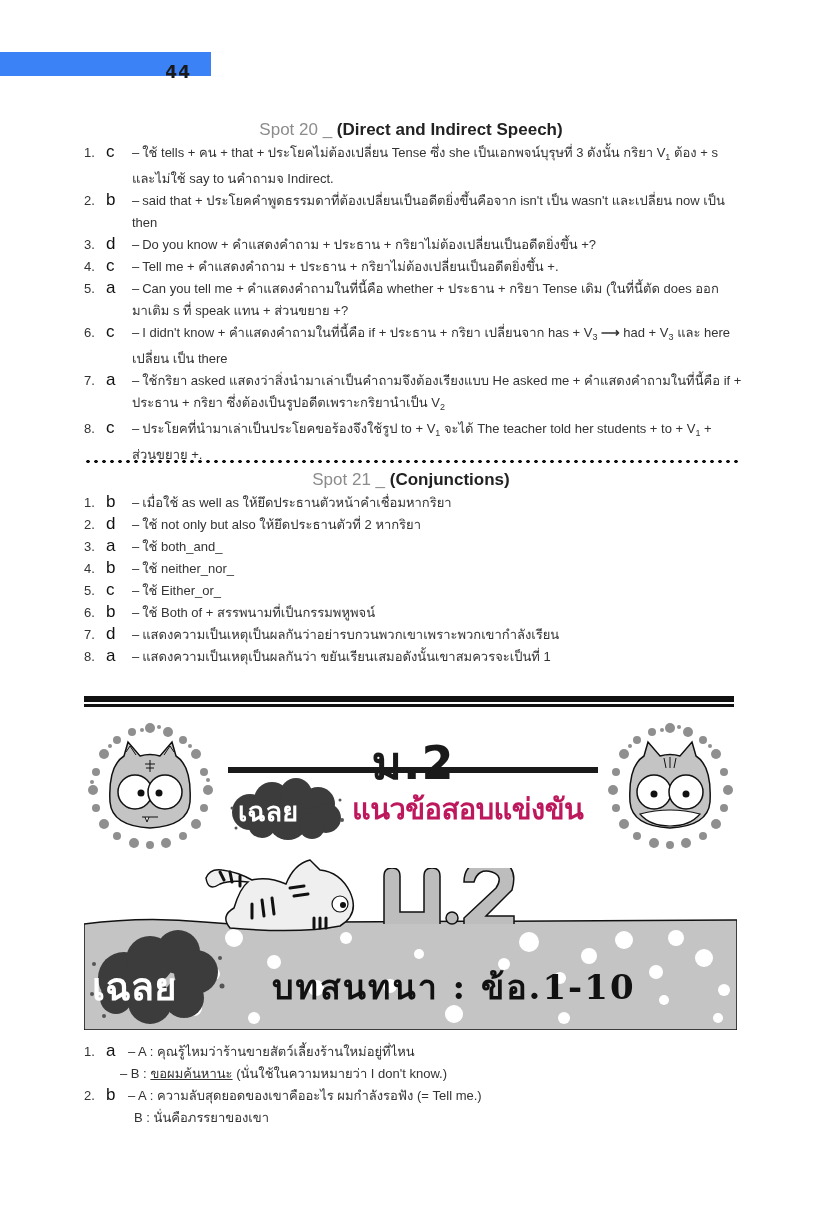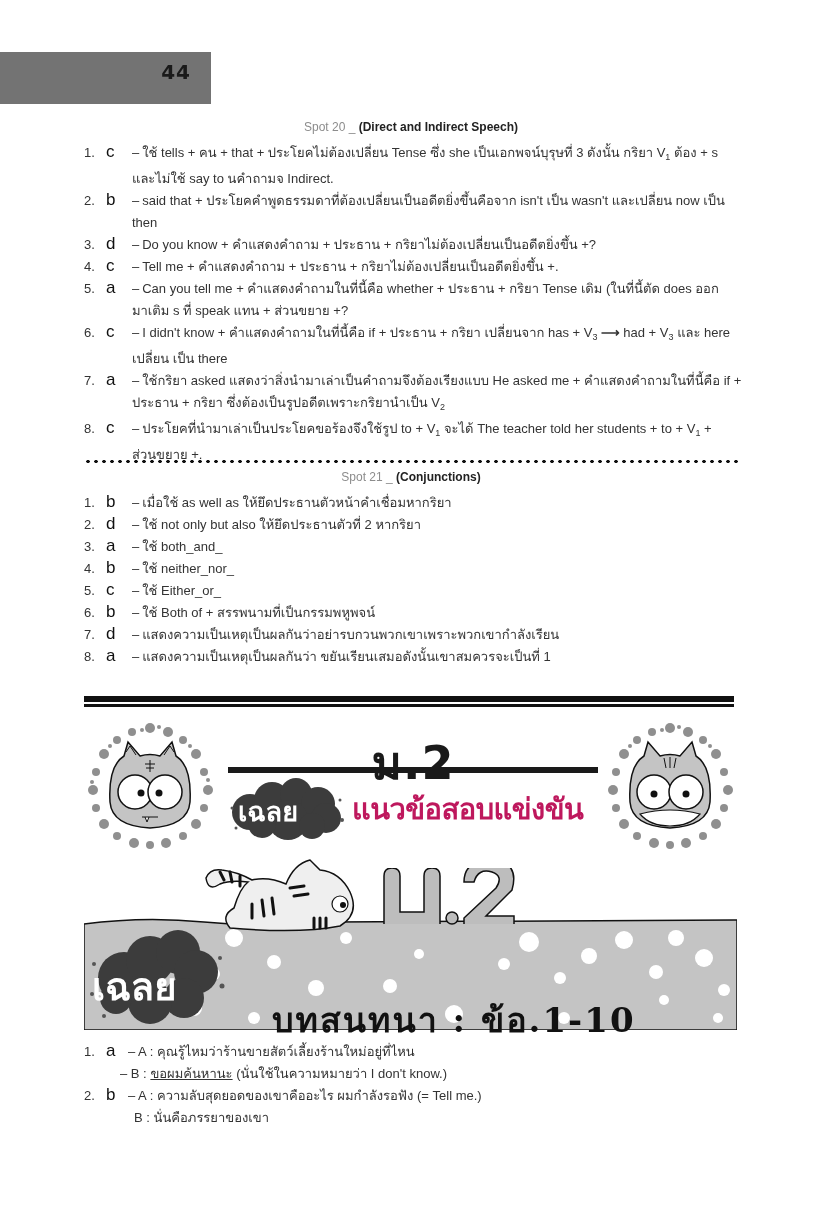--- a/index.html
+++ b/index.html
@@ -1,28 +1,28 @@
 <!DOCTYPE html>
 <html><head>
   <meta charset="utf-8">
   <style>
     * { box-sizing: border-box; margin: 0; padding: 0; }
     html, body { width: 822px; height: 1219px; background: #ffffff; overflow: hidden; }
     body { position: relative; font-family: "DejaVu Sans", "Liberation Sans", sans-serif; color: #222; }
 
     .page-tab {
-      position: absolute; left: 0; top: 52px; width: 211px; height: 52px;
-      background: #737373; text-align: right; padding-right: 20px;
-      font-family: "DejaVu Sans", sans-serif; font-weight: bold; font-size: 20px; line-height: 40px; color: #1a1a1a;
+      position: absolute; left: 0; top: 52px; width: 211px; height: 24px;
+      background: #3b82f6; text-align: right; padding-right: 20px;
+      font-family: "DejaVu Sans", sans-serif; font-weight: bold; font-size: 17px; line-height: 40px; color: #1a1a1a;
       letter-spacing: 1px;
     }
 
     .section-title {
       position: absolute; left: 0; width: 822px; text-align: center;
-      font-family: "Liberation Sans", sans-serif; font-size: 12px; color: #222;
+      font-family: "Liberation Sans", sans-serif; font-size: 17px; color: #222;
     }
     .section-title .spot { color: #8c8c8c; }
     .section-title .topic { font-weight: bold; color: #222; }
 
     .answers { position: absolute; left: 84px; width: 660px; }
     .ans {
       position: relative; padding-left: 48px; font-family: "Liberation Sans", sans-serif;
       font-size: 13px; line-height: 22px; color: #333;
     }
     .ans .num { position: absolute; left: 0; top: 0; width: 22px; }
@@ -55,21 +55,21 @@
     }
     .banner1-text {
       position: absolute; left: 352px; top: 786px; font-family: "DejaVu Sans", sans-serif;
       font-weight: bold; font-size: 29px; color: #be185d; letter-spacing: -0.5px;
     }
 
     
     .banner2 { position: absolute; left: 84px; top: 868px; width: 653px; height: 162px; }
     .banner2-text {
       position: absolute; left: 272px; top: 960px; font-family: "DejaVu Serif", serif;
-      font-weight: bold; font-size: 34px; color: #111; letter-spacing: 2px; z-index: 4; margin-top: 33px;
+      font-weight: bold; font-size: 34px; color: #111; letter-spacing: 2px; z-index: 4;
     }
 
     .dialog { position: absolute; left: 84px; top: 1041px; width: 660px; }
     .dline { position: relative; font-family: "Liberation Sans", sans-serif; font-size: 13px; line-height: 22px; color: #333; height: 22px; }
     .dline .num { position: absolute; left: 0; }
     .dline .letter { position: absolute; left: 22px; top: -1px; font-size: 17px; color: #111; }
     .dline .body { position: absolute; left: 48px; }
     .uline { text-decoration: underline; }
   </style>
 </head>

